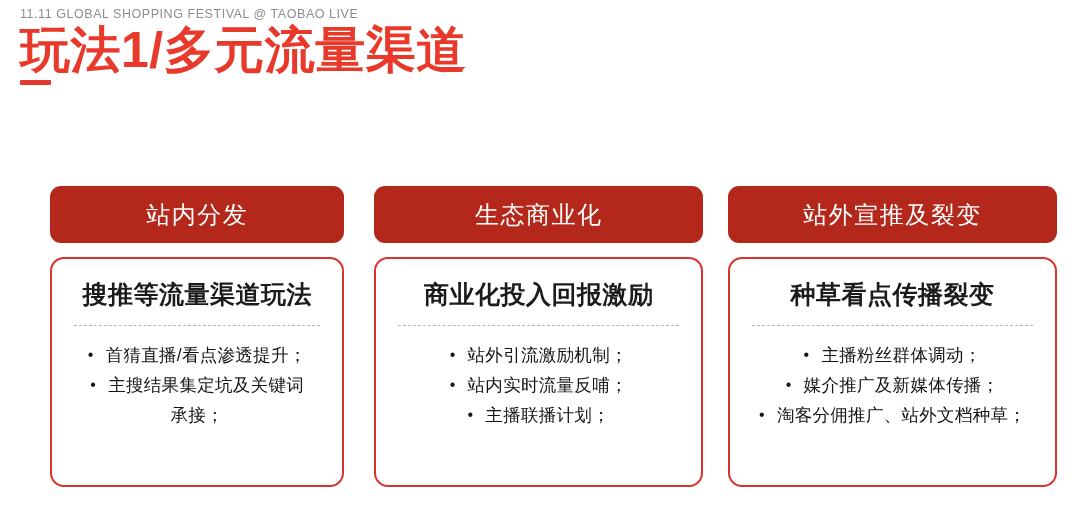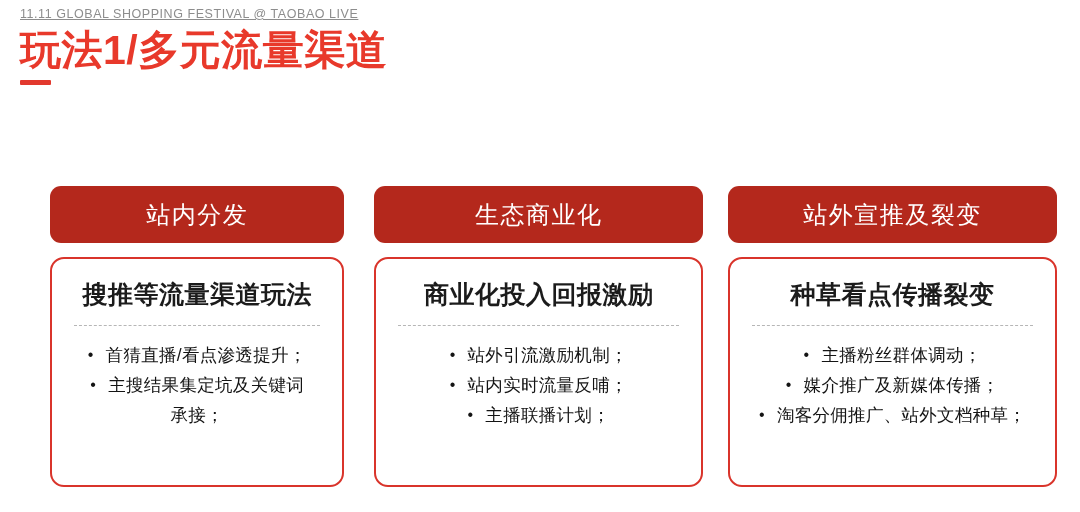--- a/index.html
+++ b/index.html
@@ -23,25 +23,24 @@
     top: 6px;
     width: 1040px;
   }
   #eyebrow {
     font-size: 12.5px;
     letter-spacing: 0.55px;
     color: #8d8d8d;
     font-weight: 400;
     line-height: 16px;
     white-space: nowrap;
-    text-decoration: underline;
   }
   #slide-title {
     margin-top: 4px;
-    font-size: 41px;
+    font-size: 50px;
     line-height: 48px;
     font-weight: 700;
     color: #e8392b;
     letter-spacing: 0.5px;
     white-space: nowrap;
   }
   #title-rule {
     margin-top: 6px;
     width: 31px;
     height: 5px;

